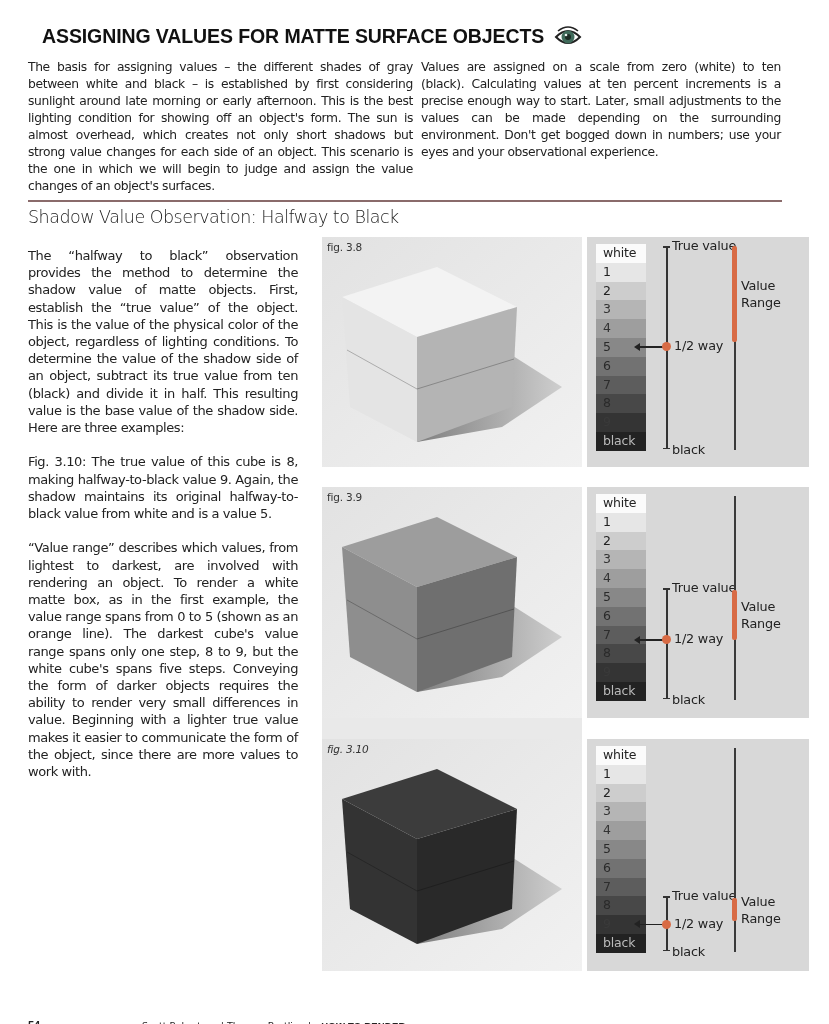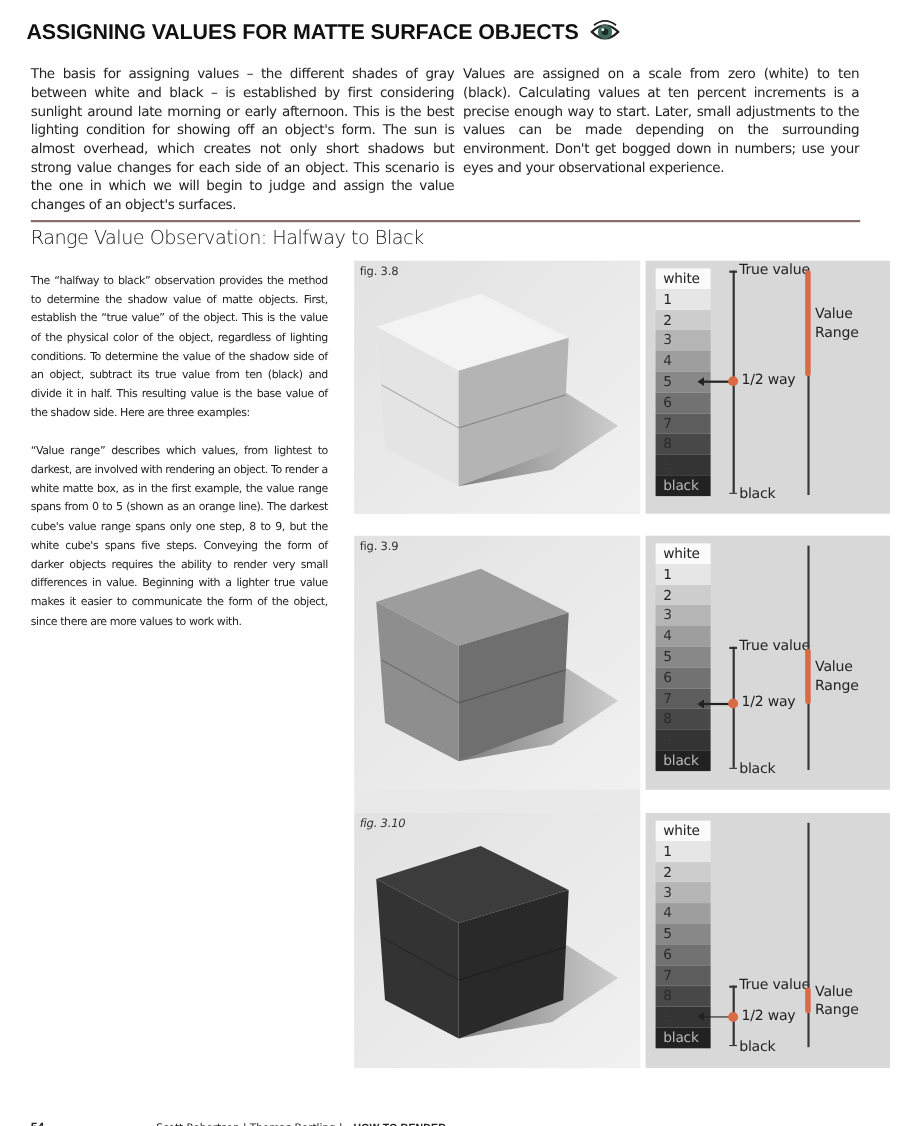--- a/index.html
+++ b/index.html
@@ -1,31 +1,31 @@
 <!DOCTYPE html>
 <html><head>
 <meta charset="utf-8">
 <style>
   * { box-sizing: border-box; margin: 0; padding: 0; }
   html, body { width: 829px; height: 1024px; background: #ffffff; overflow: hidden; }
   body { position: relative; font-family: "DejaVu Sans", sans-serif; color: #1a1a1a; }
 
-  .title-row { position: absolute; left: 24px; top: 18px; height: 30px; display: flex; align-items: flex-start; }
+  .title-row { position: absolute; left: 42px; top: 18px; height: 30px; display: flex; align-items: flex-end; }
   .title { font-family: "Liberation Sans", sans-serif; font-weight: 700; font-size: 19.5px; letter-spacing: -0.1px; color: #111; }
   .eye { margin-left: 10px; width: 28px; height: 22px; display: inline-block; }
 
   .intro { position: absolute; top: 59px; font-size: 12.3px; line-height: 17px; text-align: justify; color: #222; font-family: "DejaVu Sans", sans-serif; letter-spacing: -0.35px; }
   .intro.left { left: 28px; width: 385px; }
   .intro.right { left: 421px; width: 360px; }
 
   .divider { position: absolute; left: 28px; top: 200px; width: 754px; height: 1.5px; background: #8a6b6b; }
 
   .subheading { position: absolute; left: 28px; top: 207px; font-family: "DejaVu Sans", sans-serif; font-size: 17.5px; color: #1a1a1a; letter-spacing: -0.5px; font-weight: 300; }
 
-  .body-col { position: absolute; left: 28px; top: 247px; width: 270px; font-size: 10px; line-height: 17.2px; text-align: justify; color: #222; letter-spacing: -0.4px; }
+  .body-col { position: absolute; left: 28px; top: 247px; width: 270px; font-size: 13px; line-height: 17.2px; text-align: justify; color: #222; letter-spacing: -0.4px; }
   .body-col p { margin-bottom: 17.2px; }
 
   .photo { position: absolute; left: 322px; width: 260px; background: #e9e9e9; overflow: hidden; }
   .photo .figlabel { position: absolute; left: 5px; top: 4px; font-size: 10.5px; color: #333; letter-spacing: -0.2px; }
   .photo svg { position: absolute; left: 0; top: 0; }
 
   .scale-panel { position: absolute; left: 587px; width: 222px; background: #d8d8d8; }
   .swatches { position: absolute; left: 9px; top: 7px; width: 50px; }
   .swatch { height: 18.8px; font-size: 12.5px; line-height: 18.8px; padding-left: 7px; letter-spacing: -0.2px; }
   .vline { position: absolute; width: 1.5px; background: #333; }
@@ -55,24 +55,25 @@
       <circle cx="12" cy="9" r="1.3" fill="#e8f2ee"></circle>
       <path d="M4 5 Q14 -3 24 5" fill="none" stroke="#222" stroke-width="1.6"></path>
     </svg>
   </span>
 </div>
 
 <div class="intro left">The basis for assigning values – the different shades of gray between white and black – is established by first considering sunlight around late morning or early afternoon. This is the best lighting condition for showing off an object's form. The sun is almost overhead, which creates not only short shadows but strong value changes for each side of an object. This scenario is the one in which we will begin to judge and assign the value changes of an object's surfaces.</div>
 <div class="intro right">Values are assigned on a scale from zero (white) to ten (black). Calculating values at ten percent increments is a precise enough way to start. Later, small adjustments to the values can be made depending on the surrounding environment. Don't get bogged down in numbers; use your eyes and your observational experience.</div>
 
 <div class="divider"></div>
-<div class="subheading">Range Value Observation: Halfway to Black</div>
+<div class="subheading">Shadow Value Observation: Halfway to Black</div>
 
 <div class="body-col">
   <p>The “halfway to black” observation provides the method to determine the shadow value of matte objects. First, establish the “true value” of the object. This is the value of the physical color of the object, regardless of lighting conditions. To determine the value of the shadow side of an object, subtract its true value from ten (black) and divide it in half. This resulting value is the base value of the shadow side. Here are three examples:</p>
+  <p>Fig. 3.10: The true value of this cube is 8, making halfway-to-black value 9. Again, the shadow maintains its original halfway-to-black value from white and is a value 5.</p>
   <p>“Value range” describes which values, from lightest to darkest, are involved with rendering an object. To render a white matte box, as in the first example, the value range spans from 0 to 5 (shown as an orange line). The darkest cube's value range spans only one step, 8 to 9, but the white cube's spans five steps. Conveying the form of darker objects requires the ability to render very small differences in value. Beginning with a lighter true value makes it easier to communicate the form of the object, since there are more values to work with.</p>
 </div>
 
 <div id="figures-root">
     <div class="photo" style="top: 237px; height: 230px;">
       <svg width="260" height="230" viewBox="0 0 260 230">
         <defs>
           <linearGradient id="bg0" x1="0" y1="0" x2="1" y2="1">
             <stop offset="0" stop-color="#e2e2e2"></stop>
             <stop offset="1" stop-color="#f1f1f1"></stop>

